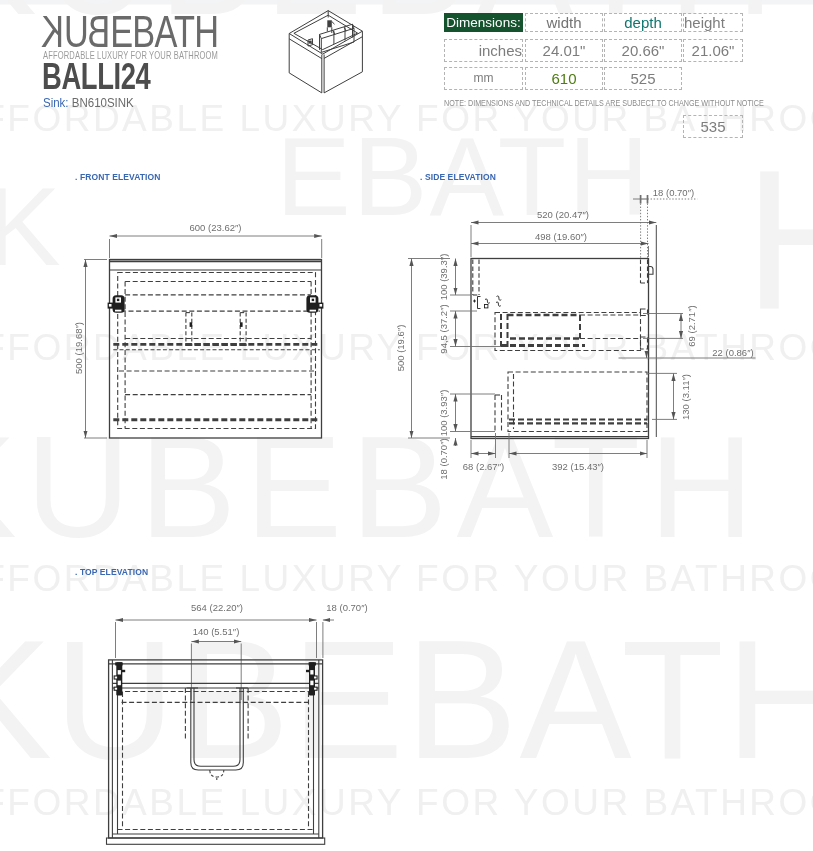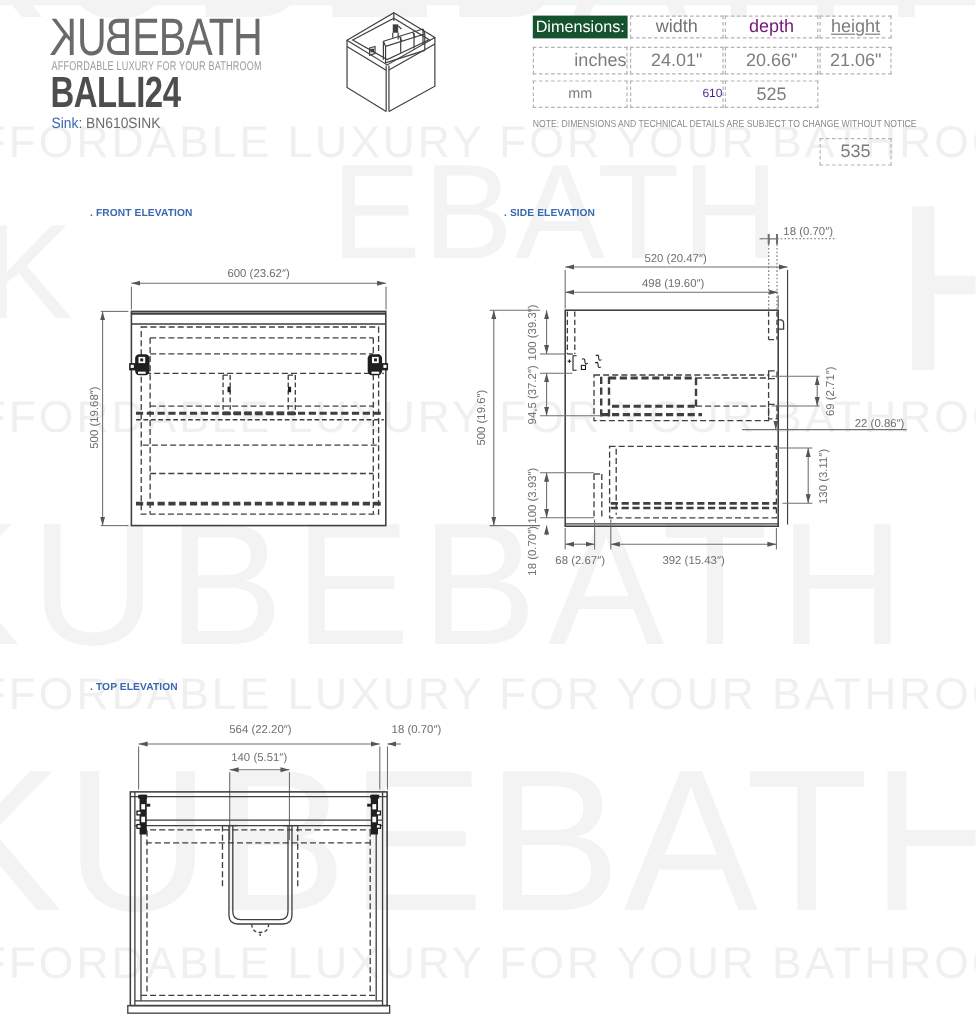--- a/index.html
+++ b/index.html
@@ -37,34 +37,34 @@
 
 <div class="hdr" style="left:42px;top:55.5px;transform:scaleX(0.75);transform-origin:0 0;font-size:36.5px;font-weight:bold;color:#4d4d4d;letter-spacing:-0.5px;">BALLI24</div>
 
 <div class="hdr" style="left:43px;top:96px;font-size:12.5px;color:#6b6b6b;transform:scaleX(0.92);transform-origin:0 0;"><span style="color:#3a67b1;">Sink:</span> BN610SINK</div>
 
 <div class="hdr" style="left:444px;top:13px;width:298px;">
 
   <div style="position:absolute;left:0;top:0;width:298px;height:19px;">
     <div style="position:absolute;left:0;top:0;width:79px;height:19px;background:#14532d;color:#fff;font-size:13.5px;text-align:center;line-height:19px;">Dimensions:</div>
     <div style="position:absolute;left:81px;top:0;width:76px;height:17px;border:1px dashed #b4b4b4;color:#737373;font-size:15px;text-align:center;line-height:17px;">width</div>
-    <div style="position:absolute;left:160px;top:0;width:76px;height:17px;border:1px dashed #b4b4b4;color:#701a75;font-size:15px;text-align:center;line-height:17px;">depth</div>
-    <div style="position:absolute;left:239px;top:0;width:58px;height:17px;border:1px dashed #b4b4b4;color:#7d7d7d;font-size:15px;text-align:center;line-height:17px;text-decoration:underline;">height</div>
+    <div style="position:absolute;left:160px;top:0;width:76px;height:17px;border:1px dashed #b4b4b4;color:#0f766e;font-size:15px;text-align:center;line-height:17px;">depth</div>
+    <div style="position:absolute;left:239px;top:0;width:58px;height:17px;border:1px dashed #b4b4b4;color:#7d7d7d;font-size:15px;text-align:left;line-height:17px;">height</div>
   </div>
 
   <div style="position:absolute;left:0;top:26px;width:298px;height:23px;">
     <div style="position:absolute;left:0;top:0;width:77px;height:21px;border:1px dashed #b4b4b4;color:#7d7d7d;font-size:15px;text-align:right;line-height:21px;">inches</div>
     <div style="position:absolute;left:81px;top:0;width:76px;height:21px;border:1px dashed #b4b4b4;color:#7d7d7d;font-size:15px;text-align:center;line-height:21px;">24.01"</div>
     <div style="position:absolute;left:160px;top:0;width:76px;height:21px;border:1px dashed #b4b4b4;color:#7d7d7d;font-size:15px;text-align:center;line-height:21px;">20.66"</div>
     <div style="position:absolute;left:239px;top:0;width:58px;height:21px;border:1px dashed #b4b4b4;color:#7d7d7d;font-size:15px;text-align:center;line-height:21px;">21.06"</div>
   </div>
 
   <div style="position:absolute;left:0;top:54px;width:298px;height:23px;">
     <div style="position:absolute;left:0;top:0;width:77px;height:21px;border:1px dashed #b4b4b4;color:#7d7d7d;font-size:12px;text-align:center;line-height:21px;">mm</div>
-    <div style="position:absolute;left:81px;top:0;width:76px;height:21px;border:1px dashed #b4b4b4;color:#4c1d95;font-size:10px;text-align:right;line-height:21px;">610</div>
+    <div style="position:absolute;left:81px;top:0;width:76px;height:21px;border:1px dashed #b4b4b4;color:#4d7c0f;font-size:15px;text-align:center;line-height:21px;">610</div>
     <div style="position:absolute;left:160px;top:0;width:76px;height:21px;border:1px dashed #b4b4b4;color:#7d7d7d;font-size:15px;text-align:center;line-height:21px;">525</div>
     <div style="position:absolute;left:239px;top:0;width:58px;height:21px;border:1px dashed #b4b4b4;color:#7d7d7d;font-size:15px;text-align:center;line-height:21px;margin-top:48px;">535</div>
   </div>
 
   <div style="position:absolute;left:0;top:85px;width:360px;font-size:8.5px;color:#8b8b8b;white-space:nowrap;transform:scaleX(0.845);transform-origin:0 0;">NOTE: DIMENSIONS AND TECHNICAL DETAILS ARE SUBJECT TO CHANGE WITHOUT NOTICE</div>
 </div>
 
 <svg width="813" height="851" viewBox="0 0 813 851">
 <defs>
 <marker id="ae" orient="auto-start-reverse" markerWidth="9" markerHeight="6" refX="7.5" refY="3" markerUnits="userSpaceOnUse">

